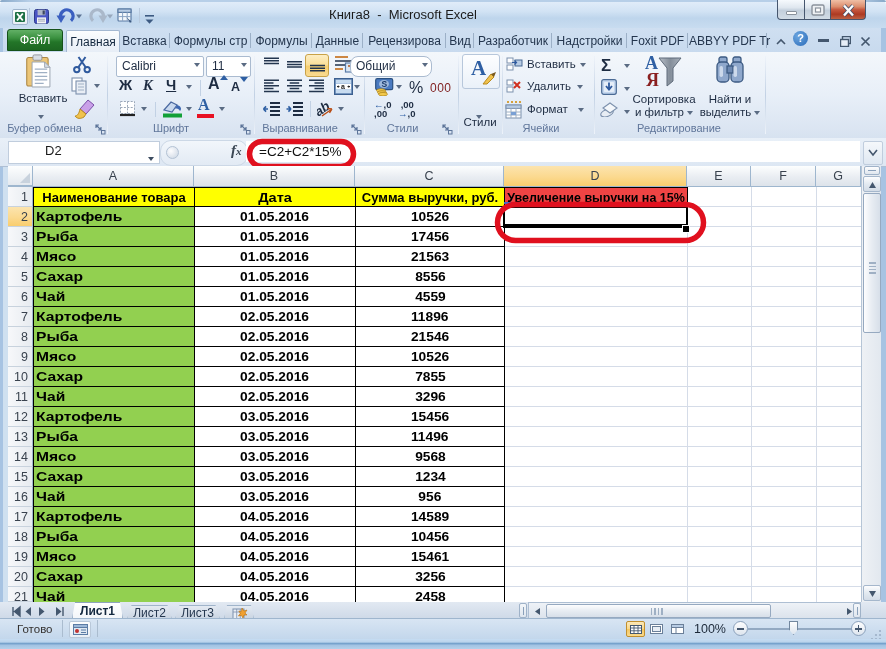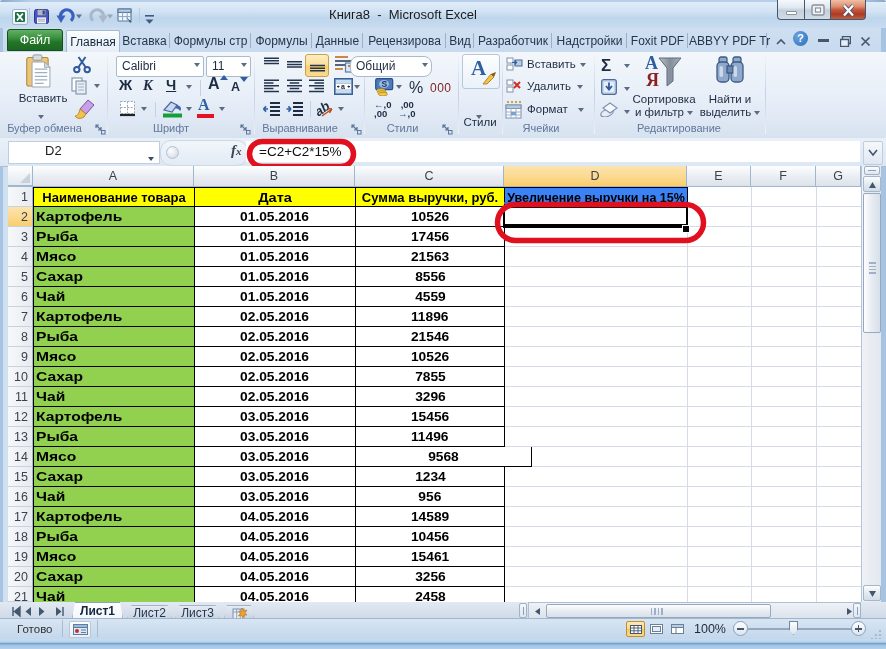--- a/index.html
+++ b/index.html
@@ -558,21 +558,21 @@
       <div class="abs" style="left:471px;top:359px;width:183px;height:1px;background:#d5dce8;"></div>
       <div class="abs" style="left:471px;top:379px;width:183px;height:1px;background:#d5dce8;"></div>
       <div class="abs" style="left:471px;top:399px;width:183px;height:1px;background:#d5dce8;"></div>
 
     </div>
   </div>
   <div class="abs" id="tbl" style="left:0;top:0;">
     <div class="cell" style="left:33px;top:187px;width:162px;background:#ffff00;border:1px solid #000;text-align:center;font-weight:bold;font-size:13px;">Наименование товара</div>
     <div class="cell" style="left:194px;top:187px;width:162px;background:#ffff00;border:1px solid #000;text-align:center;font-weight:bold;font-size:13px;"><span style="display:inline-block;transform:scaleX(1.12);">Дата</span></div>
     <div class="cell" style="left:355px;top:187px;width:150px;background:#ffff00;border:1px solid #000;text-align:center;font-weight:bold;font-size:13px;">Сумма выручки, руб.</div>
-    <div class="cell" style="left:504px;top:187px;width:184px;background:#3b82f6;border:1px solid #000;text-align:center;font-weight:bold;font-size:12.5px;">Увеличение выручки на 15%</div>
+    <div class="cell" style="left:504px;top:187px;width:184px;background:#ef4444;border:1px solid #000;text-align:center;font-weight:bold;font-size:12.5px;">Увеличение выручки на 15%</div>
     <div class="cell" style="left:33px;top:207px;width:162px;background:#92d050;border:1px solid #000;border-top:none;padding-left:2px;font-weight:bold;font-size:13px;"><span style="display:inline-block;transform:scaleX(1.2);transform-origin:0 50%;">Картофель</span></div>
     <div class="cell" style="left:194px;top:207px;width:162px;border:1px solid #000;border-top:none;text-align:center;font-weight:bold;font-size:13px;"><span style="display:inline-block;transform:scaleX(1.06);">01.05.2016</span></div>
     <div class="cell" style="left:355px;top:207px;width:150px;border:1px solid #000;border-top:none;text-align:center;font-weight:bold;font-size:13px;"><span style="display:inline-block;transform:scaleX(1.06);">10526</span></div>
     <div class="cell" style="left:33px;top:227px;width:162px;background:#92d050;border:1px solid #000;border-top:none;padding-left:2px;font-weight:bold;font-size:13px;"><span style="display:inline-block;transform:scaleX(1.2);transform-origin:0 50%;">Рыба</span></div>
     <div class="cell" style="left:194px;top:227px;width:162px;border:1px solid #000;border-top:none;text-align:center;font-weight:bold;font-size:13px;"><span style="display:inline-block;transform:scaleX(1.06);">01.05.2016</span></div>
     <div class="cell" style="left:355px;top:227px;width:150px;border:1px solid #000;border-top:none;text-align:center;font-weight:bold;font-size:13px;"><span style="display:inline-block;transform:scaleX(1.06);">17456</span></div>
     <div class="cell" style="left:33px;top:247px;width:162px;background:#92d050;border:1px solid #000;border-top:none;padding-left:2px;font-weight:bold;font-size:13px;"><span style="display:inline-block;transform:scaleX(1.2);transform-origin:0 50%;">Мясо</span></div>
     <div class="cell" style="left:194px;top:247px;width:162px;border:1px solid #000;border-top:none;text-align:center;font-weight:bold;font-size:13px;"><span style="display:inline-block;transform:scaleX(1.06);">01.05.2016</span></div>
     <div class="cell" style="left:355px;top:247px;width:150px;border:1px solid #000;border-top:none;text-align:center;font-weight:bold;font-size:13px;"><span style="display:inline-block;transform:scaleX(1.06);">21563</span></div>
     <div class="cell" style="left:33px;top:267px;width:162px;background:#92d050;border:1px solid #000;border-top:none;padding-left:2px;font-weight:bold;font-size:13px;"><span style="display:inline-block;transform:scaleX(1.2);transform-origin:0 50%;">Сахар</span></div>
@@ -597,21 +597,21 @@
     <div class="cell" style="left:194px;top:387px;width:162px;border:1px solid #000;border-top:none;text-align:center;font-weight:bold;font-size:13px;"><span style="display:inline-block;transform:scaleX(1.06);">02.05.2016</span></div>
     <div class="cell" style="left:355px;top:387px;width:150px;border:1px solid #000;border-top:none;text-align:center;font-weight:bold;font-size:13px;"><span style="display:inline-block;transform:scaleX(1.06);">3296</span></div>
     <div class="cell" style="left:33px;top:407px;width:162px;background:#92d050;border:1px solid #000;border-top:none;padding-left:2px;font-weight:bold;font-size:13px;"><span style="display:inline-block;transform:scaleX(1.2);transform-origin:0 50%;">Картофель</span></div>
     <div class="cell" style="left:194px;top:407px;width:162px;border:1px solid #000;border-top:none;text-align:center;font-weight:bold;font-size:13px;"><span style="display:inline-block;transform:scaleX(1.06);">03.05.2016</span></div>
     <div class="cell" style="left:355px;top:407px;width:150px;border:1px solid #000;border-top:none;text-align:center;font-weight:bold;font-size:13px;"><span style="display:inline-block;transform:scaleX(1.06);">15456</span></div>
     <div class="cell" style="left:33px;top:427px;width:162px;background:#92d050;border:1px solid #000;border-top:none;padding-left:2px;font-weight:bold;font-size:13px;"><span style="display:inline-block;transform:scaleX(1.2);transform-origin:0 50%;">Рыба</span></div>
     <div class="cell" style="left:194px;top:427px;width:162px;border:1px solid #000;border-top:none;text-align:center;font-weight:bold;font-size:13px;"><span style="display:inline-block;transform:scaleX(1.06);">03.05.2016</span></div>
     <div class="cell" style="left:355px;top:427px;width:150px;border:1px solid #000;border-top:none;text-align:center;font-weight:bold;font-size:13px;"><span style="display:inline-block;transform:scaleX(1.06);">11496</span></div>
     <div class="cell" style="left:33px;top:447px;width:162px;background:#92d050;border:1px solid #000;border-top:none;padding-left:2px;font-weight:bold;font-size:13px;"><span style="display:inline-block;transform:scaleX(1.2);transform-origin:0 50%;">Мясо</span></div>
     <div class="cell" style="left:194px;top:447px;width:162px;border:1px solid #000;border-top:none;text-align:center;font-weight:bold;font-size:13px;"><span style="display:inline-block;transform:scaleX(1.06);">03.05.2016</span></div>
-    <div class="cell" style="left:355px;top:447px;width:177px;border:1px solid #000;border-top:none;text-align:center;font-weight:bold;font-size:13px;"><span style="display:inline-block;transform:scaleX(1.06);">9568</span></div>
+    <div class="cell" style="left:355px;top:447px;width:150px;border:1px solid #000;border-top:none;text-align:center;font-weight:bold;font-size:13px;"><span style="display:inline-block;transform:scaleX(1.06);">9568</span></div>
     <div class="cell" style="left:33px;top:467px;width:162px;background:#92d050;border:1px solid #000;border-top:none;padding-left:2px;font-weight:bold;font-size:13px;"><span style="display:inline-block;transform:scaleX(1.2);transform-origin:0 50%;">Сахар</span></div>
     <div class="cell" style="left:194px;top:467px;width:162px;border:1px solid #000;border-top:none;text-align:center;font-weight:bold;font-size:13px;"><span style="display:inline-block;transform:scaleX(1.06);">03.05.2016</span></div>
     <div class="cell" style="left:355px;top:467px;width:150px;border:1px solid #000;border-top:none;text-align:center;font-weight:bold;font-size:13px;"><span style="display:inline-block;transform:scaleX(1.06);">1234</span></div>
     <div class="cell" style="left:33px;top:487px;width:162px;background:#92d050;border:1px solid #000;border-top:none;padding-left:2px;font-weight:bold;font-size:13px;"><span style="display:inline-block;transform:scaleX(1.2);transform-origin:0 50%;">Чай</span></div>
     <div class="cell" style="left:194px;top:487px;width:162px;border:1px solid #000;border-top:none;text-align:center;font-weight:bold;font-size:13px;"><span style="display:inline-block;transform:scaleX(1.06);">03.05.2016</span></div>
     <div class="cell" style="left:355px;top:487px;width:150px;border:1px solid #000;border-top:none;text-align:center;font-weight:bold;font-size:13px;"><span style="display:inline-block;transform:scaleX(1.06);">956</span></div>
     <div class="cell" style="left:33px;top:507px;width:162px;background:#92d050;border:1px solid #000;border-top:none;padding-left:2px;font-weight:bold;font-size:13px;"><span style="display:inline-block;transform:scaleX(1.2);transform-origin:0 50%;">Картофель</span></div>
     <div class="cell" style="left:194px;top:507px;width:162px;border:1px solid #000;border-top:none;text-align:center;font-weight:bold;font-size:13px;"><span style="display:inline-block;transform:scaleX(1.06);">04.05.2016</span></div>
     <div class="cell" style="left:355px;top:507px;width:150px;border:1px solid #000;border-top:none;text-align:center;font-weight:bold;font-size:13px;"><span style="display:inline-block;transform:scaleX(1.06);">14589</span></div>
     <div class="cell" style="left:33px;top:527px;width:162px;background:#92d050;border:1px solid #000;border-top:none;padding-left:2px;font-weight:bold;font-size:13px;"><span style="display:inline-block;transform:scaleX(1.2);transform-origin:0 50%;">Рыба</span></div>

